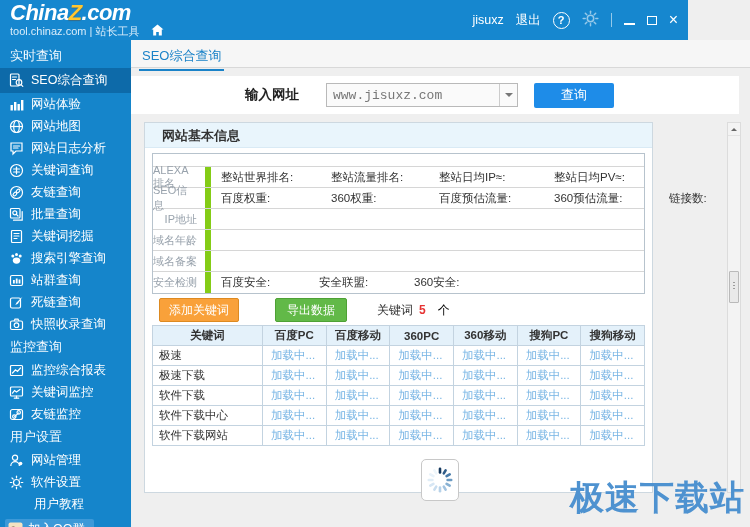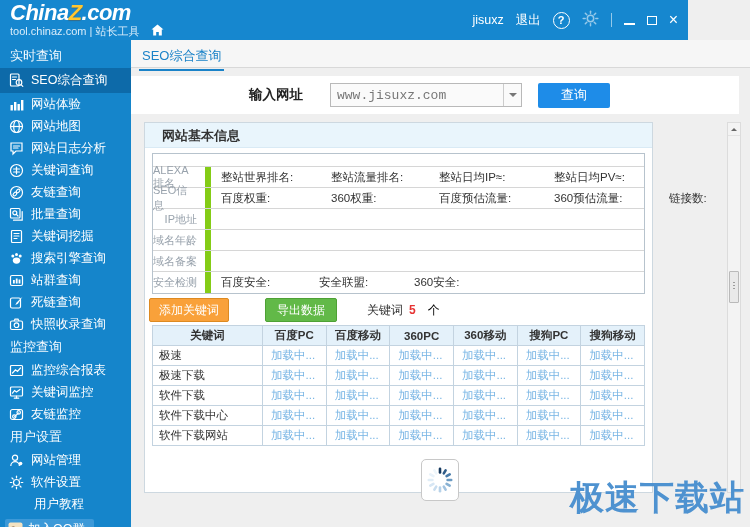--- a/index.html
+++ b/index.html
@@ -32,36 +32,36 @@
   .main{position:absolute;left:131px;top:40px;right:0;bottom:0;background:#efefef}
   .tabbar{height:28px;background:#f6f6f6;border-bottom:1px solid #d8d8d8}
   .tab{display:inline-block;margin:5px 0 0 8px;padding:2px 3px 4px;color:#1a82c8;font-size:13px;border-bottom:2px solid #1a82c8;cursor:pointer}
 
   .search-row{position:absolute;left:0;right:0;top:36px;height:38px;background:#fff;display:flex;align-items:center;justify-content:center;transform:translateX(-11px)}
   .search-label{font-size:13.5px;font-weight:bold;color:#222;margin-right:27px}
   .input-wrap{position:relative;width:192px;height:24px;border:1px solid #b9b9b9;background:#fafafa}
   .input-wrap input{width:100%;height:100%;border:0;outline:none;background:transparent;font-family:"Liberation Mono","DejaVu Sans Mono",monospace;font-size:13px;color:#777;padding:0 22px 0 6px}
   .dd-arrow{position:absolute;right:0;top:0;width:18px;height:22px;border-left:1px solid #ccc;display:flex;align-items:center;justify-content:center;cursor:pointer}
   .dd-arrow::after{content:"";border:4px solid transparent;border-top-color:#777;margin-top:4px}
-  .query-btn{margin-left:16px;width:72px;height:25px;background:#1e8ce8;color:#fff;border:none;font-size:13px;border-radius:2px;cursor:pointer}
+  .query-btn{margin-left:16px;width:80px;height:25px;background:#1e8ce8;color:#fff;border:none;font-size:13px;border-radius:2px;cursor:pointer}
 
   .panel{position:absolute;left:13px;top:82px;width:509px;bottom:34px;background:#fff;border:1px solid #cdd8e0}
   .panel-title{height:25px;line-height:25px;background:#e9f5fc;border-bottom:1px solid #d9eaf5;font-size:13px;font-weight:bold;color:#333;padding-left:17px}
 
   .info-table{margin:5px 7px 0;border:1px solid #b7c3cd;font-size:11.5px}
   .info-empty{height:13px;border-bottom:1px solid #d6d6d6}
   .info-row{display:flex;align-items:stretch;border-bottom:1px solid #d6d6d6;height:21px}
   .info-row:last-child{border-bottom:none}
   .info-label{width:58px;flex:none;display:flex;align-items:center;justify-content:flex-end;padding-right:8px;color:#98a2ac;border-right:6px solid #84cc16;font-size:11px}
   .info-fields{display:flex;align-items:center;padding-left:10px;flex:1}
   .f{font-weight:normal;color:#333;white-space:nowrap}
   .fw1{width:110px}.fw2{width:108px}.fw3{width:115px}.fw4{width:115px}
   .fs1{width:98px}.fs2{width:95px}
 
-  .toolbar{margin:5px 4px 0;display:flex;align-items:center;height:22px;font-size:12px}
+  .toolbar{margin:5px 14px 0;display:flex;align-items:center;height:22px;font-size:12px}
   .btn-orange{background:#f9a13a;border:1px solid #dd8a21;color:#fff;font-size:12px;padding:2.5px 9px;border-radius:2px;cursor:pointer}
   .btn-green{background:#62b948;border:1px solid #4ea135;color:#fff;font-size:12px;padding:2.5px 11px;border-radius:2px;margin-left:36px;cursor:pointer}
   .kw-label{margin-left:30px;color:#333}
   .kw-count{color:#e63333;font-weight:bold;margin:0 12px 0 6px}
 
   .kw-table{margin:4px 7px 0;width:calc(100% - 14px);border-collapse:collapse;table-layout:fixed}
   .kw-table col.c0{width:110px}
   .kw-table th,.kw-table td{border:1px solid #c3d3e0;height:20px;font-size:11.5px}
   .kw-table th{background:#e4f1fa;font-weight:bold;color:#333;text-align:center}
   .kw-table td.kw{text-align:left;padding-left:6px;color:#333}

